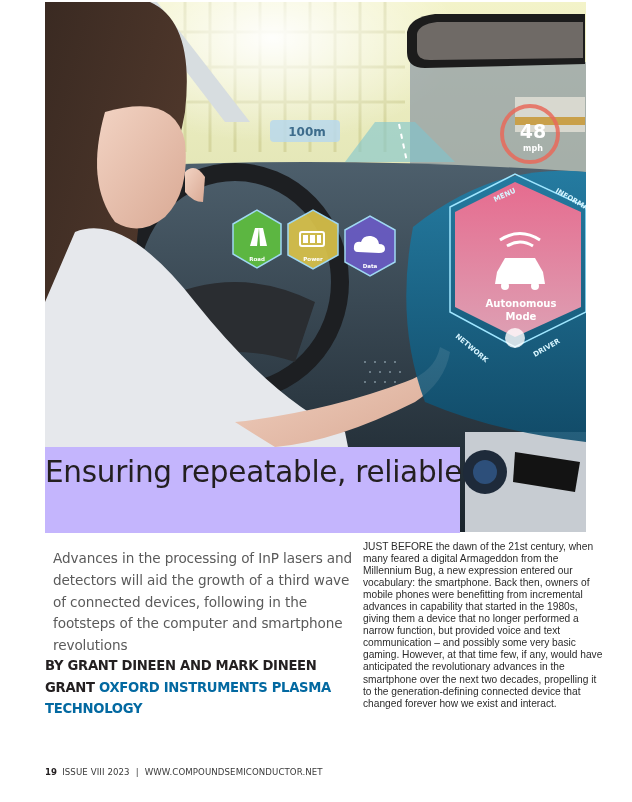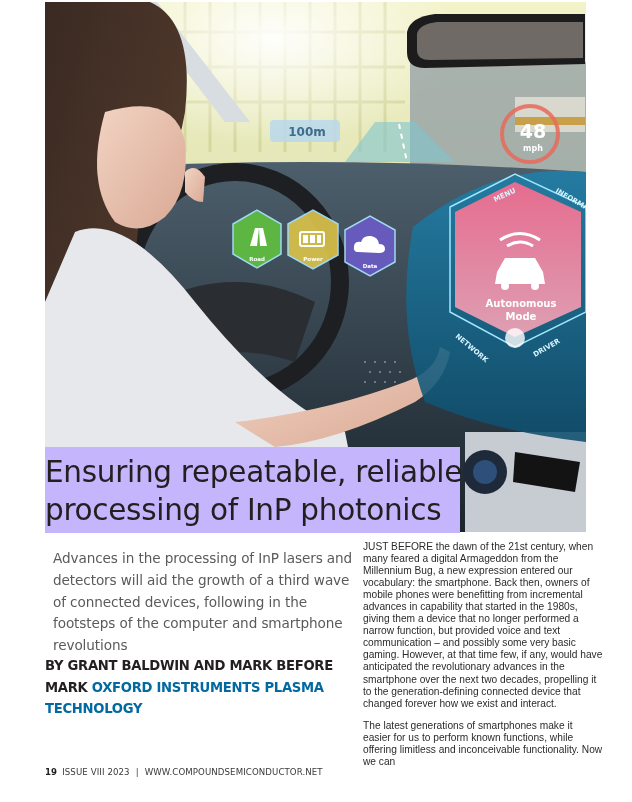--- a/index.html
+++ b/index.html
@@ -171,31 +171,29 @@
       <text x="410" y="335" font-size="7" fill="#d7f5ff" transform="rotate(40 410 335)" class="hud-label">NETWORK</text>
       <text x="490" y="355" font-size="7" fill="#d7f5ff" transform="rotate(-30 490 355)" class="hud-label">DRIVER</text>
       <circle cx="470" cy="336" r="10" fill="#ffffff" opacity="0.8"></circle>
     </g>
   </svg>
 </div>
 
 <div class="title-box">
   <h1 class="title">
     <span>Ensuring repeatable, reliable</span><br>
-    <span>processing of InP photonics</span>
   </h1>
 </div>
 
 <p class="standfirst">Advances in the processing of InP lasers and detectors will aid the growth of a third wave of connected devices, following in the footsteps of the computer and smartphone revolutions</p>
 
 <p class="byline">
-  <span>BY GRANT BALDWIN AND MARK BEFORE</span><br>
-  <span>MARK </span><span class="org">OXFORD INSTRUMENTS PLASMA TECHNOLOGY</span>
+  <span>BY GRANT DINEEN AND MARK DINEEN</span><br>
+  <span>GRANT </span><span class="org">OXFORD INSTRUMENTS PLASMA TECHNOLOGY</span>
 </p>
 
 <div class="body-col">
   <p>JUST BEFORE the dawn of the 21st century, when many feared a digital Armageddon from the Millennium Bug, a new expression entered our vocabulary: the smartphone. Back then, owners of mobile phones were benefitting from incremental advances in capability that started in the 1980s, giving them a device that no longer performed a narrow function, but provided voice and text communication – and possibly some very basic gaming. However, at that time few, if any, would have anticipated the revolutionary advances in the smartphone over the next two decades, propelling it to the generation-defining connected device that changed forever how we exist and interact.</p>
-  <p>The latest generations of smartphones make it easier for us to perform known functions, while offering limitless and inconceivable functionality. Now we can</p>
 </div>
 
 <div class="footer">
   <span class="pnum">19</span><span>ISSUE VIII 2023</span><span class="sep">|</span><span>WWW.COMPOUNDSEMICONDUCTOR.NET</span>
 </div>
 
 </body></html>

